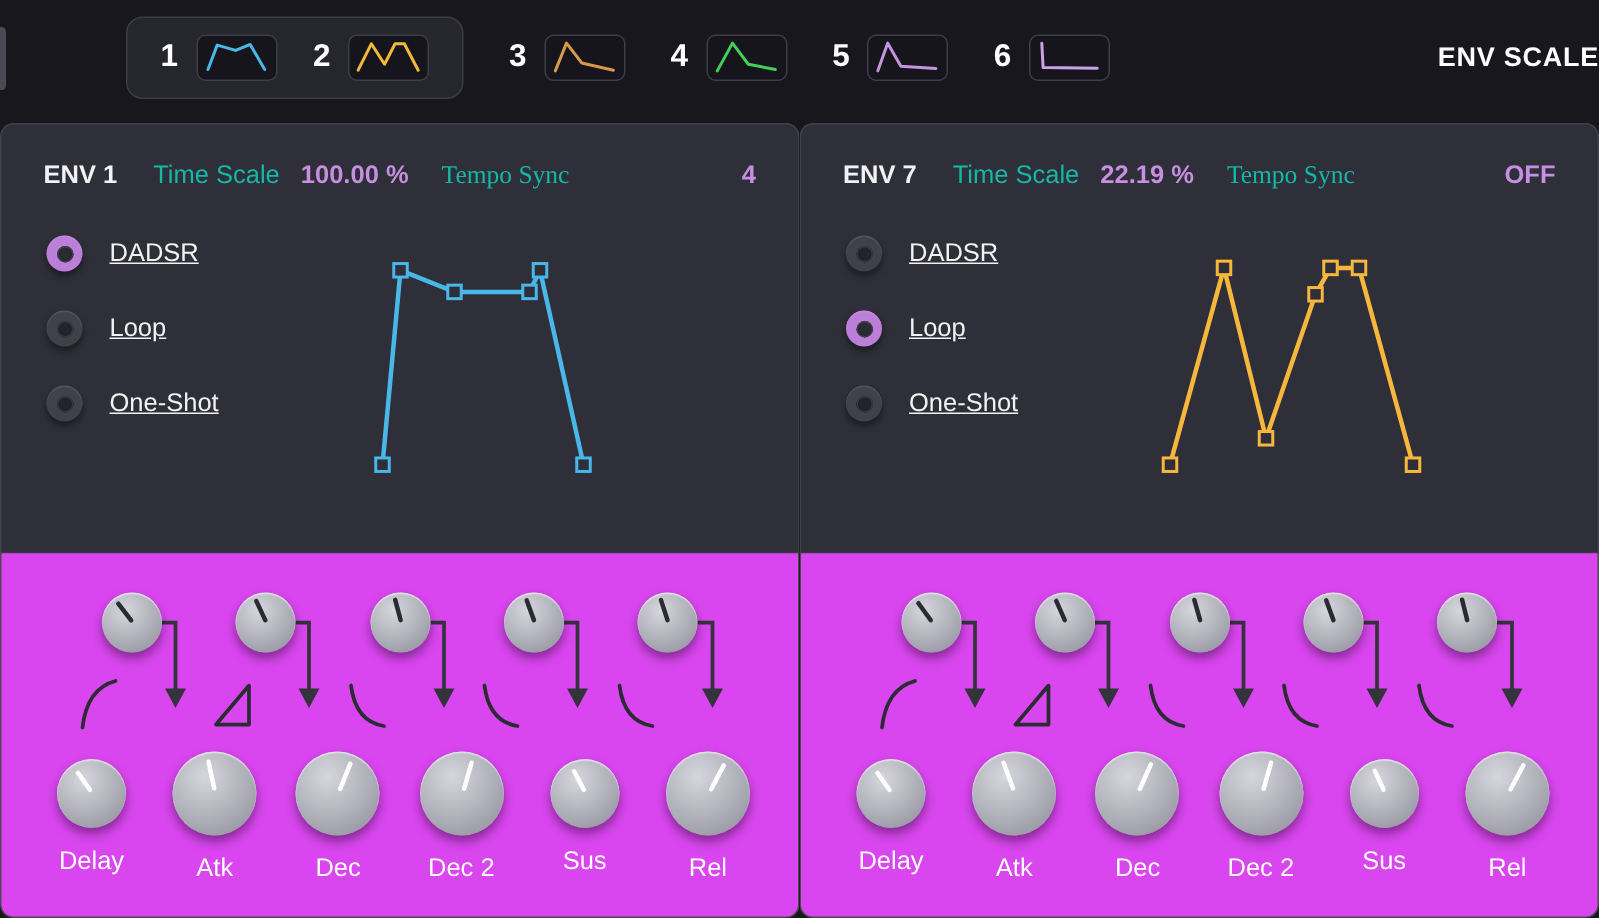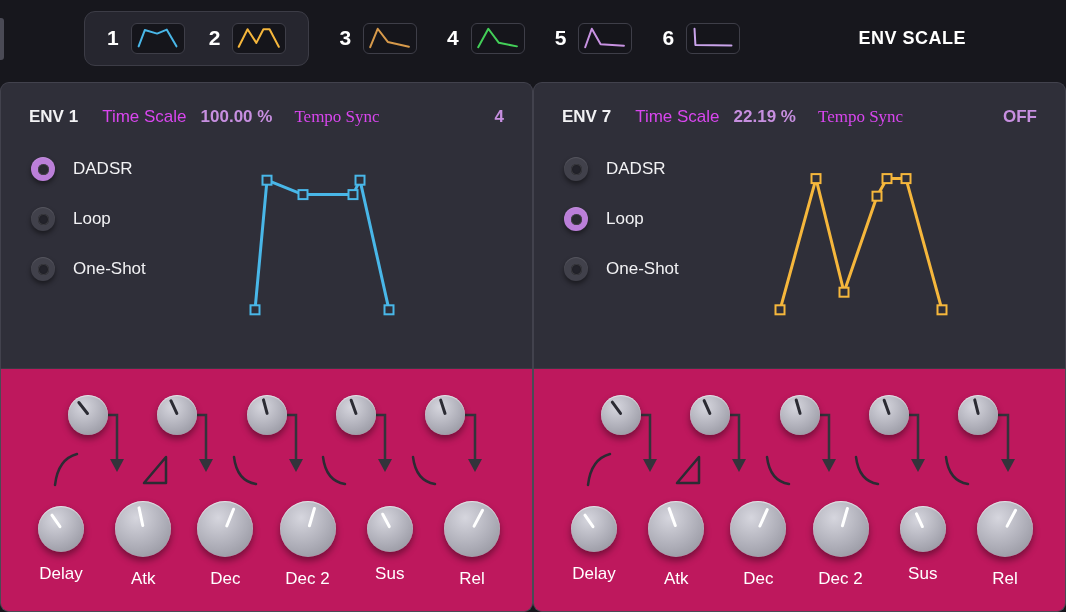--- a/index.html
+++ b/index.html
@@ -12,47 +12,47 @@
   }
 
   
   .topbar { height:76px; display:flex; align-items:center; padding-left:84px; position:relative; }
   .edge-notch { position:absolute; left:0; top:18px; width:4px; height:42px; background:#4a4a55; border-radius:0 3px 3px 0; }
   .tab-group { display:flex; align-items:center; gap:24px; padding:11px 22px; background:#26262f; border:1px solid #3c3c46; border-radius:11px; }
   .tabs-rest { display:flex; align-items:center; gap:30px; margin-left:30px; }
   .tab { display:flex; align-items:center; gap:12px; cursor:pointer; }
   .tab-num { font-size:21px; font-weight:bold; color:#fff; }
   .tab-icon { width:54px; height:31px; background:#15151b; border:1px solid #3e3e48; border-radius:6px; display:flex; align-items:center; justify-content:center; }
-  .env-scale { margin-left:auto; margin-right:100px; font-size:18px; font-weight:bold; letter-spacing:0.5px; color:#fff; }
+  .env-scale { margin-left:auto; font-size:18px; font-weight:bold; letter-spacing:0.5px; color:#fff; }
 
   
   .panels { display:flex; padding-top:6px; height:536px; }
   .panel { flex:1; display:flex; flex-direction:column; min-width:0; }
   .panel-upper {
     height:286px; background:#2f2f39;
     border:1px solid #42424d; border-bottom:none;
     border-radius:9px 9px 0 0;
   }
   .panel-lower {
-    flex:1; background:#be185d;
+    flex:1; background:#d946ef;
     border:1px solid #4a4a55; border-top:1px solid #3a3a44;
     border-radius:0 0 9px 9px;
     padding:26px 16px 0;
   }
 
   .panel-header { display:flex; align-items:center; padding:24px 28px 0; font-size:17px; }
   .panel-title { font-weight:bold; margin-right:24px; }
-  .hdr-label { color:#d946ef; }
+  .hdr-label { color:#14b8a6; }
   .hdr-value { font-weight:bold; color:#c78fe0; margin-left:14px;text-align:center; }
   .hdr-label.sync { margin-left:22px;font-family:Liberation Serif, serif; }
   .hdr-value.sync { margin-left:auto; }
 
   .panel-body { display:flex; padding:30px 0 0 30px; }
   .modes { width:188px; }
-  .mode-row { display:flex; align-items:center; gap:18px; margin-bottom:26px; cursor:pointer; }
+  .mode-row { display:flex; align-items:center; gap:18px; margin-bottom:26px; cursor:pointer;text-decoration:underline; }
   .radio {
     width:24px; height:24px; border-radius:50%;
     background:#41414b;
     box-shadow:0 3px 5px rgba(0,0,0,0.45), inset 0 1px 1px rgba(255,255,255,0.12);
     display:flex; align-items:center; justify-content:center; flex:0 0 auto;
   }
   .radio::after { content:""; width:11px; height:11px; border-radius:50%; background:#23232b;
     box-shadow:inset 0 0 0 1px rgba(255,255,255,0.15), inset 0 0 2px #000; }
   .mode-row.selected .radio { background:#bb7fd9; }
   .mode-row.selected .radio::after { background:#2b2b33; }

